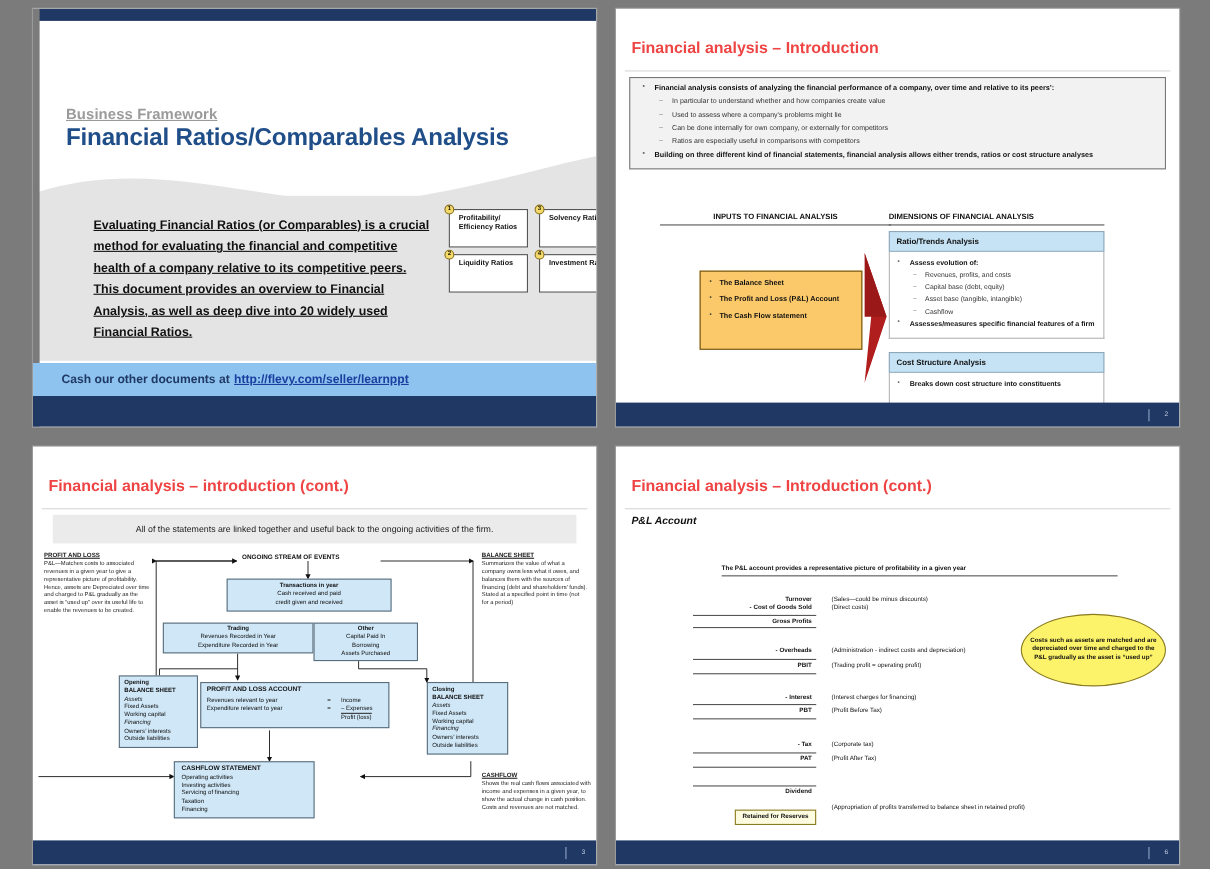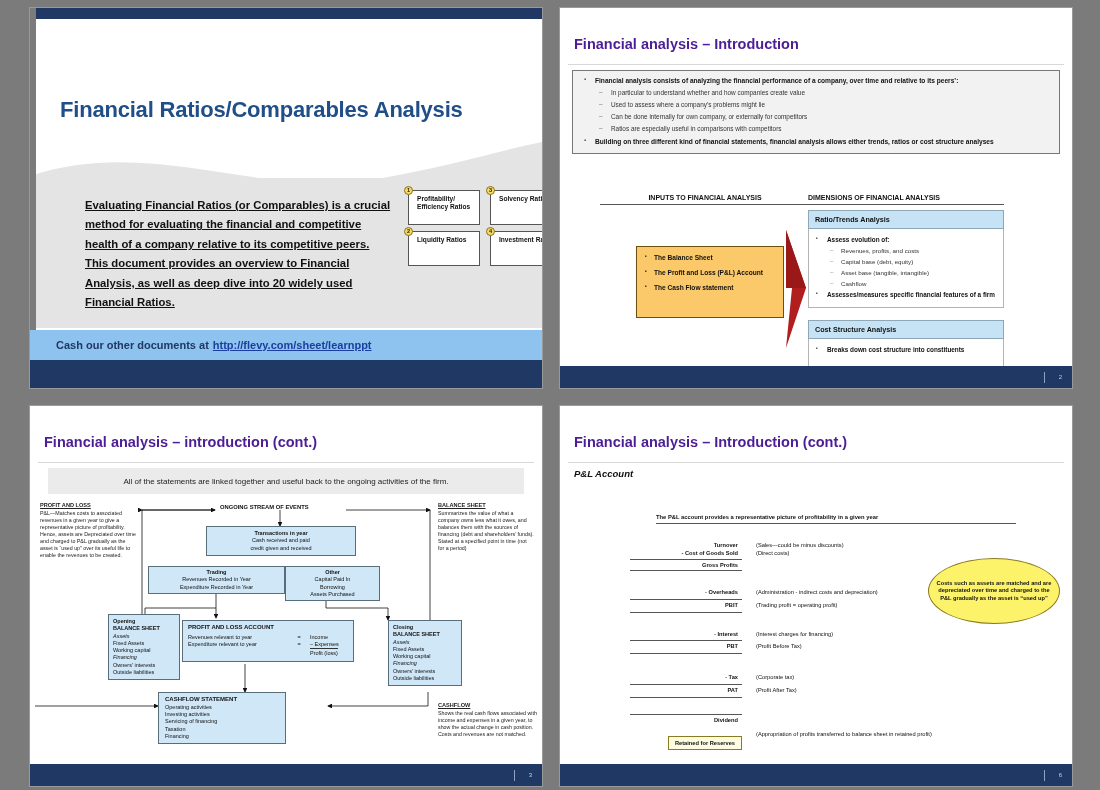--- a/index.html
+++ b/index.html
@@ -93,21 +93,21 @@
     background: #1f3864;
   }
   .s1-leftstripe {
     position: absolute; left: 0; top: 0; bottom: 0; width: 6px;
     background: #7b7b7b;
   }
 
   
   .s-title {
     position: absolute; top: 28px; left: 14px;
-    font-size: 14.5px; font-weight: bold; color: #4c1d95;
+    font-size: 14.5px; font-weight: bold; color: #ef4444;
   }
   .s-titlerule {
     position: absolute; top: 56px; left: 8px; right: 8px; height: 1px;
     background: #d8d8d8;
   }
   .s-footbar {
     position: absolute; left: 0; right: 0; bottom: 0; height: 22px;
     background: #1f3864;
     display: flex; align-items: center; justify-content: flex-end;
     padding-right: 10px;
@@ -237,20 +237,21 @@
   <div class="slide s1">
     <div class="s1-white"></div>
     <div class="s1-grayblock"></div>
     <svg class="s1-wave" viewBox="0 0 512 70" preserveAspectRatio="none">
       <path d="M0,48 C120,8 230,70 340,52 C420,39 470,22 512,14 L512,70 L0,70 Z" fill="#e4e4e4"></path>
     </svg>
     <div class="s1-topbar"></div>
     <div class="s1-leftstripe"></div>
 
     <div class="s1-titlewrap">
+      <div class="s1-eyebrow">Business Framework</div>
       <div class="s1-title">Financial Ratios/Comparables Analysis</div>
     </div>
 
     <div class="s1-body">Evaluating Financial Ratios (or Comparables) is a crucial method for evaluating the financial and competitive health of a company relative to its competitive peers.  This document provides an overview to Financial Analysis, as well as deep dive into 20 widely used Financial Ratios.</div>
 
     <div class="s1-boxes">
       <div class="s1-box">
         <span class="s1-num">1</span>
         <span>Profitability/ Efficiency Ratios</span>
       </div>
@@ -263,21 +264,21 @@
         <span>Liquidity Ratios</span>
       </div>
       <div class="s1-box">
         <span class="s1-num">4</span>
         <span>Investment Ratios</span>
       </div>
     </div>
 
     <div class="s1-linkbar">
       <span class="lbl">Cash our other documents at</span>
-      <a class="lnk" href="#">http://flevy.com/sheet/learnppt</a>
+      <a class="lnk" href="#">http://flevy.com/seller/learnppt</a>
     </div>
     <div class="s1-botbar"></div>
   </div>
 
   <div class="slide s2">
     <div class="s-title">Financial analysis – Introduction</div>
     <div class="s-titlerule"></div>
 
     <div class="s2-callout">
       <div class="b-l1">Financial analysis consists of analyzing the financial performance of a company, over time and relative to its peers’:</div>

